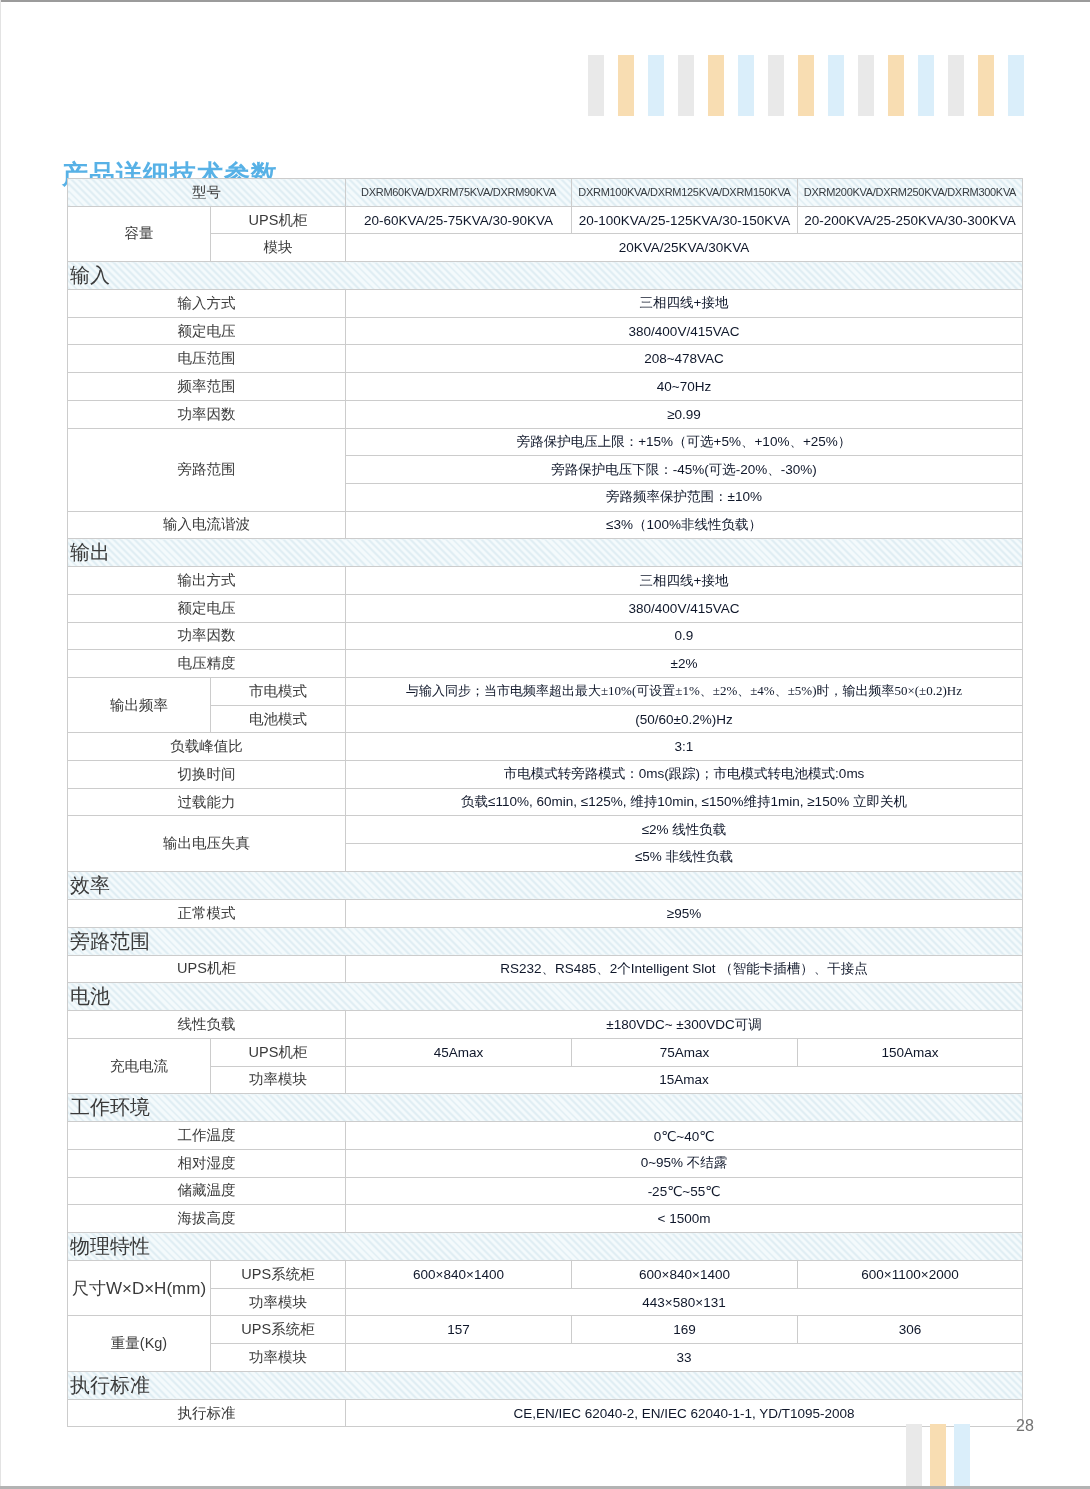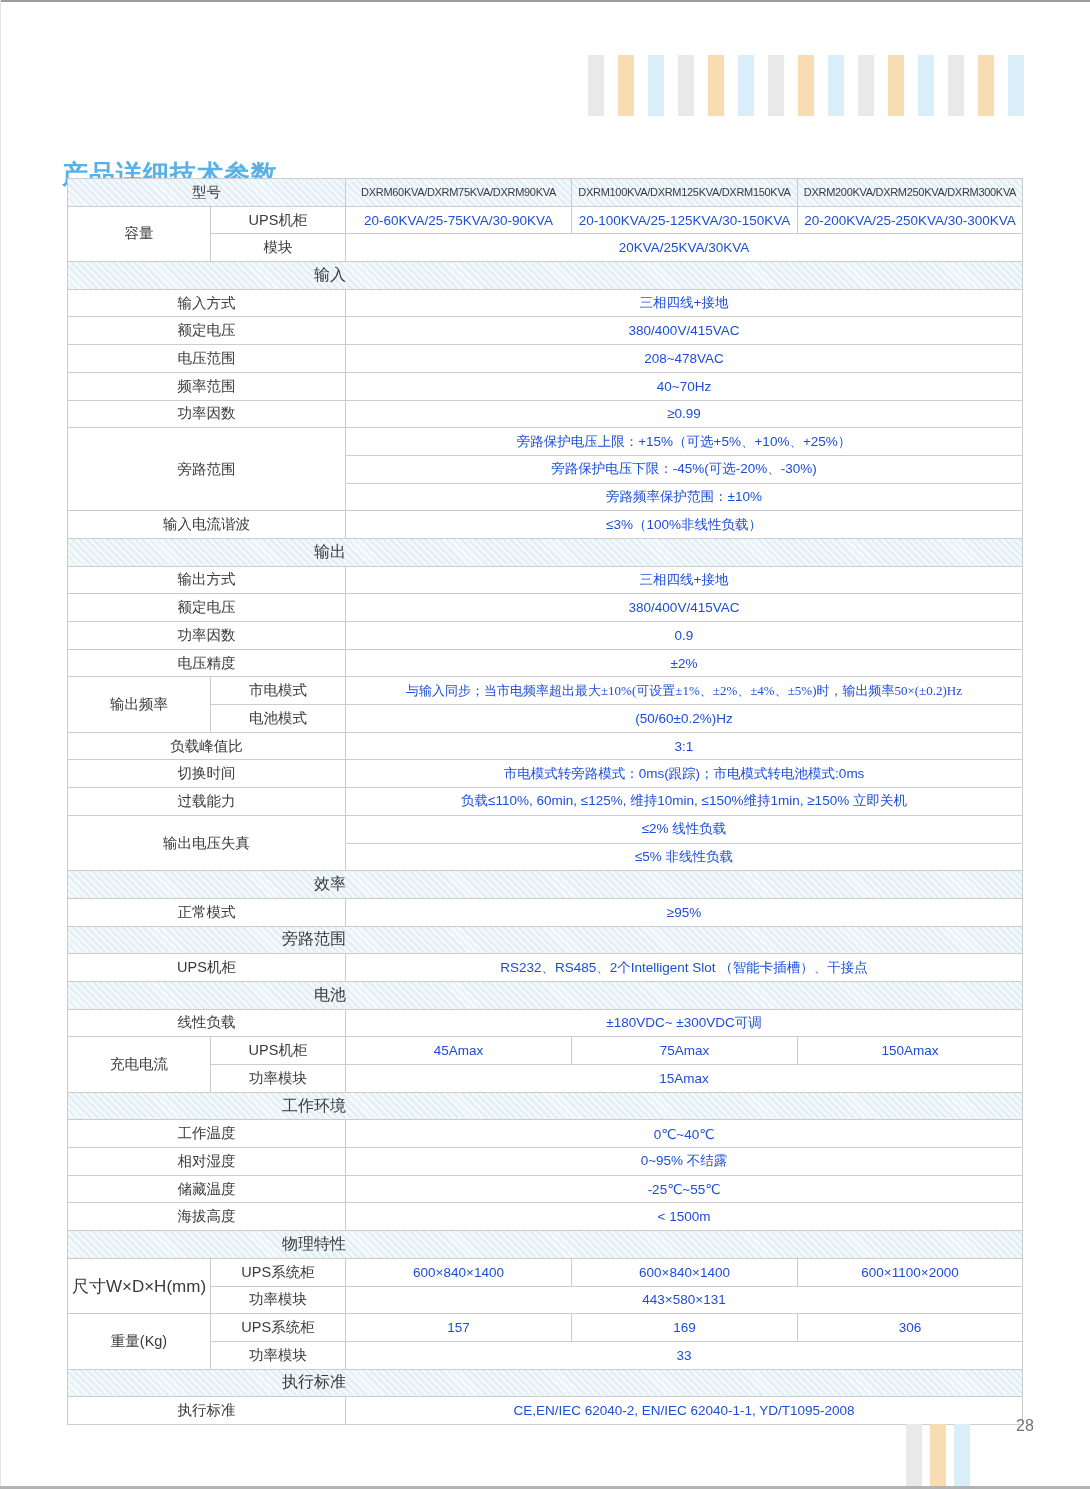--- a/index.html
+++ b/index.html
@@ -33,31 +33,31 @@
   table.spec{
     position:absolute;left:67px;top:178px;width:955px;
     border-collapse:collapse;table-layout:fixed;padding-left:48px;
   }
   table.spec tr{height:27.69px;}
   table.spec td{
     border:1px solid #cccccc;text-align:center;vertical-align:middle;
     padding:0 2px;overflow:hidden;white-space:nowrap;
   }
   td.lbl{color:#3a3a3a;font-size:14.5px;font-weight:500;}
-  td.val{color:#1d4ed8;font-size:13.5px;margin-top:42px;}
+  td.val{color:#0f172a;font-size:13.5px;margin-top:42px;}
   td.val.sm{font-size:13px;font-family:Liberation Serif, serif;}
   td.model{color:#363b40;font-size:11px;letter-spacing:-0.3px;}
   tr.section td{
     background:repeating-linear-gradient(45deg,#dfedf3 0px,#dfedf3 2px,#f4fafc 2px,#f4fafc 5px);
     text-align:left;
   }
   tr.hatchrow td{
     background:repeating-linear-gradient(45deg,#dfedf3 0px,#dfedf3 2px,#f4fafc 2px,#f4fafc 5px);
   }
-  .seclbl{display:inline-block;width:276px;text-align:right;color:#3a3a3a;font-size:16px;font-weight:500;}
+  .seclbl{display:inline-block;width:276px;text-align:left;color:#3a3a3a;font-size:20px;font-weight:500;}
 </style>
 </head>
 <body>
 
 <div class="edge-top"></div>
 <div class="edge-left"></div>
 
 <div class="stripes-top">
   <div class="stripe c0"></div>
   <div class="stripe c1"></div>

